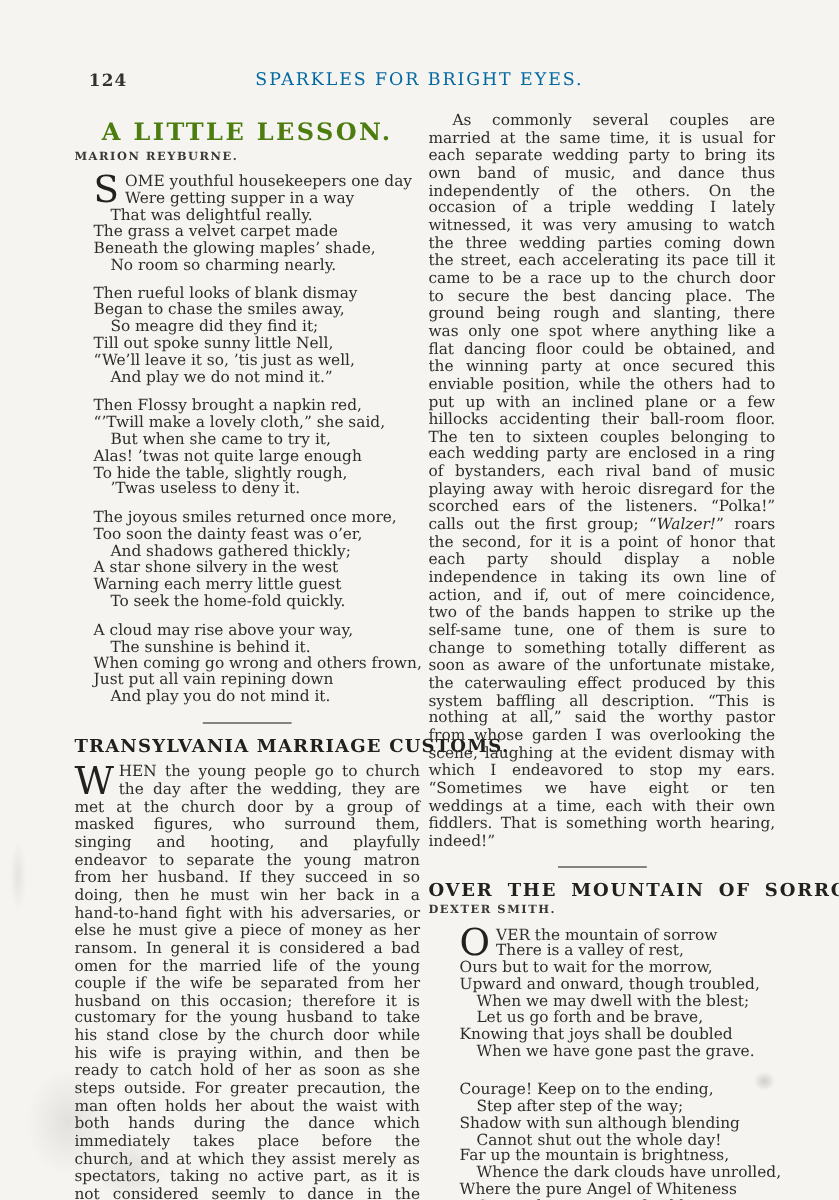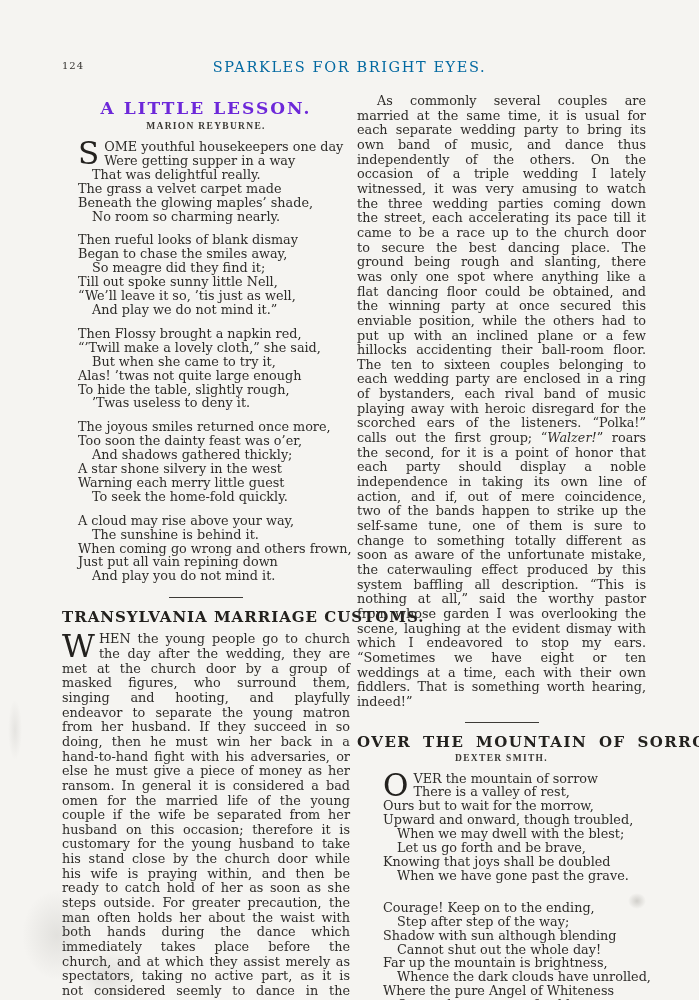--- a/index.html
+++ b/index.html
@@ -5,45 +5,45 @@
   html,body{margin:0;padding:0;}
   body{
     width:699px;height:1000px;position:relative;overflow:hidden;
     background:#f5f4f1;
     font-family:"DejaVu Serif","Liberation Serif",serif;
     color:#2e2c29;
     -webkit-font-smoothing:antialiased;
   }
   .page{position:absolute;inset:0;}
   .pagenum{
-    position:absolute;left:62px;top:60px;
-    font-size:10px;letter-spacing:1px;color:#33312e;
+    position:absolute;left:74px;top:60px;
+    font-size:14px;letter-spacing:1px;color:#33312e;font-weight:bold;
   }
   .runhead{
     position:absolute;left:0;top:59px;width:100%;
     text-align:center;font-size:14.5px;letter-spacing:1.6px;
     color:#0369a1;
   }
   .col{position:absolute;top:94px;}
   .col.left{left:62px;width:288px;}
   .col.right{left:357px;width:289px;}
 
   h2.ptitle{
     margin:4px 0 3px 0;text-align:center;
-    font-size:17px;font-weight:bold;letter-spacing:2px;color:#6d28d9;
+    font-size:20px;font-weight:bold;letter-spacing:2px;color:#4d7c0f;
   }
   h2.spread{
     margin:10px 0 2px 0;text-align:center;
     font-size:15px;font-weight:bold;letter-spacing:1px;color:#23211e;
     white-space:nowrap;
   }
   h2.spread.wide{word-spacing:5px;letter-spacing:1.5px;}
   .author{
-    text-align:center;font-size:9.5px;font-weight:bold;
-    letter-spacing:1.3px;margin:1px 0 9px 0;color:#3a3834;font-family:Liberation Serif, serif;
+    text-align:left;font-size:9.5px;font-weight:bold;
+    letter-spacing:1.3px;margin:1px 0 9px 0;color:#3a3834;
   }
   .stanza{margin:0 0 10px 0;font-size:12.8px;line-height:13.9px;}
   .col.left .stanza{padding-left:16px;}
   .col.right .stanza{padding-left:26px;margin-bottom:18px;}
   .pl{white-space:nowrap;}
   .pl.in{padding-left:14px;}
   .dropcap{
     float:left;font-size:31px;line-height:25px;
     padding:1px 5px 0 0;color:#23211e;
   }

